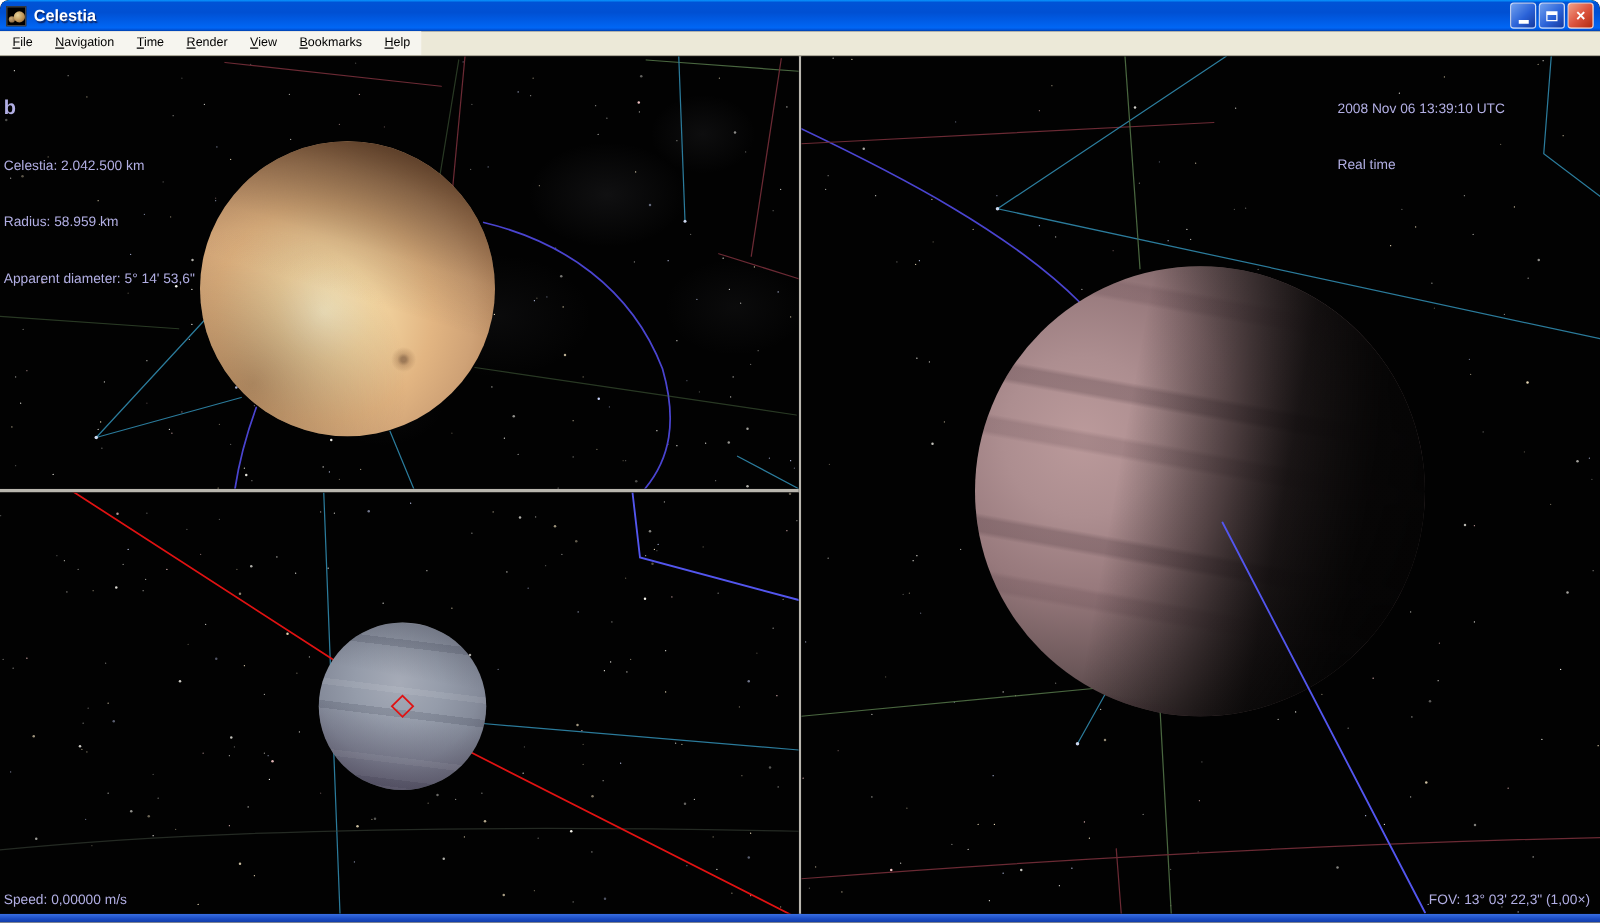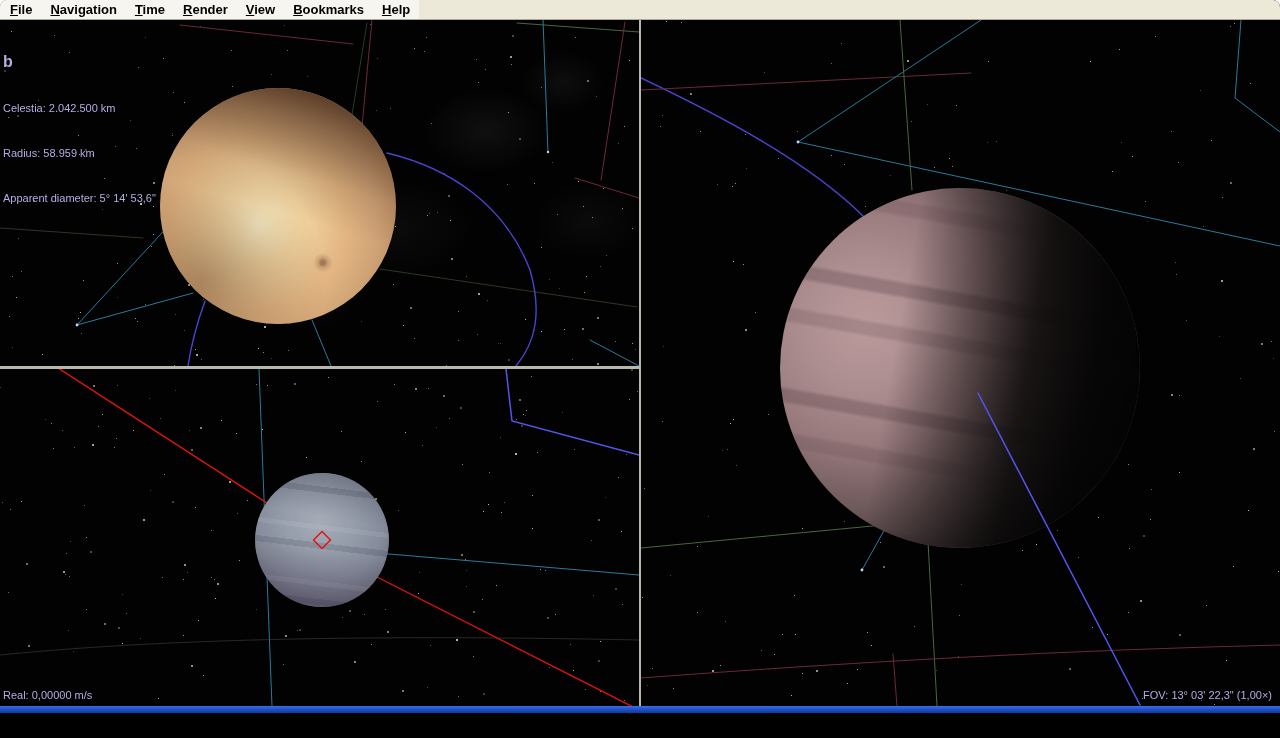--- a/index.html
+++ b/index.html
@@ -26,21 +26,21 @@
     box-sizing:border-box;display:flex;align-items:center;justify-content:center;padding:0;cursor:default;}
   .tbtn.blue{background:linear-gradient(135deg,#70a0ee 0%,#2a62d8 55%,#16399e 100%);}
   .tbtn.red{background:linear-gradient(135deg,#f0a088 0%,#dd5540 50%,#b02a10 100%);}
   .glyph-min{width:8px;height:3px;background:#fff;margin-top:9px;}
   .glyph-max{width:9px;height:8px;border:1px solid #fff;border-top:3px solid #fff;box-sizing:border-box;}
   .glyph-close{color:#fff;font-weight:bold;font-size:13px;line-height:13px;}
   
   .menubar{height:20px;background:var(--menubar-bg,#ece9d8);display:flex;align-items:stretch;
     border-bottom:1px solid #aca899;box-sizing:border-box;}
   .menu-band{display:flex;background:#f6f5ef;padding-left:1px;}
-  .menu-item{font-size:13px;color:#000;line-height:19px;padding:0 9px;cursor:default;font-weight:bold;}
+  .menu-item{font-size:10px;color:#000;line-height:19px;padding:0 9px;cursor:default;}
   .menu-item u{text-decoration:underline;}
   
   .content{display:flex;height:686px;}
   .col-left{width:639px;display:flex;flex-direction:column;}
   .v-divider{width:2px;background:#b9b6ae;}
   .h-divider{height:3px;background:#b9b6ae;}
   .view{position:relative;overflow:hidden;background:#020202;}
   .view-topleft{height:346px;}
   .view-bottomleft{height:337px;}
   .view-right{width:639px;height:686px;}
@@ -99,20 +99,38 @@
       radial-gradient(110px 70px at 62% 60%,rgba(115,115,125,.08),transparent 70%),
       radial-gradient(80px 55px at 92% 58%,rgba(125,125,135,.07),transparent 70%),
       radial-gradient(70px 50px at 48% 80%,rgba(115,115,125,.06),transparent 70%);}
   .bottom-border{height:7px;background:linear-gradient(180deg,#3a70e4 0%,#1c4dc4 55%,#0f3aa6 100%);}
 </style>
 </head>
 <body>
 
 <div id="window">
 
+  <div class="titlebar">
+    <span class="app-icon">
+        <i class="p2"></i>
+        <i class="p1"></i>
+      </span>
+    <span class="title-text">Celestia</span>
+    <span class="win-buttons">
+      <button class="tbtn blue">
+          <span class="glyph-min"></span>
+        </button>
+      <button class="tbtn blue">
+          <span class="glyph-max"></span>
+        </button>
+      <button class="tbtn red">
+          <span class="glyph-close">×</span>
+        </button>
+    </span>
+  </div>
 
   <div class="menubar">
     <div class="menu-band">
       <span class="menu-item accel"><u>F</u>ile</span>
       <span class="menu-item accel"><u>N</u>avigation</span>
       <span class="menu-item accel"><u>T</u>ime</span>
       <span class="menu-item accel"><u>R</u>ender</span>
       <span class="menu-item accel"><u>V</u>iew</span>
       <span class="menu-item accel"><u>B</u>ookmarks</span>
       <span class="menu-item accel"><u>H</u>elp</span>
@@ -505,21 +523,21 @@
           <polyline class="ln-orbit-bright" points="506,0 512,52 639,86"></polyline>
           <line class="ln-teal" x1="377" y1="184" x2="639" y2="206"></line>
           <path class="ln-olive" d="M0,286 C150,271 350,265 639,271"></path>
           <line class="ln-red" x1="58" y1="-1" x2="267" y2="134"></line>
           <line class="ln-red" x1="377" y1="208" x2="643" y2="343"></line>
         </svg>
         <div class="planet planet-gray"></div>
         <svg class="lines front" width="639" height="337">
           <rect class="ln-red" x="316" y="165" width="12" height="12" transform="rotate(45 322 171)"></rect>
         </svg>
-        <div class="hud hud-speed">Real: 0,00000 m/s</div>
+        <div class="hud hud-speed">Speed: 0,00000 m/s</div>
       </div>
     </div>
 
     <div class="v-divider"></div>
 
     <div class="view view-right">
       <div class="starfield">
           <b style="left: 78.59%; top: 75.03%; width: 2px; height: 2px; background: rgba(250, 248, 240, 0.36);"></b>
           <b style="left: 11.95%; top: 23.92%; width: 1px; height: 1px; background: rgba(250, 248, 240, 0.42);"></b>
           <b style="left: 54.2%; top: 17.72%; width: 1px; height: 1px; background: rgba(250, 248, 240, 0.31);"></b>
@@ -702,18 +720,22 @@
         <line class="ln-teal" x1="245" y1="507" x2="221" y2="550"></line>
         <path class="ln-maroon" d="M0,658 C210,642 430,630 639,625"></path>
         <line class="ln-maroon" x1="252" y1="634" x2="256" y2="686"></line>
         <circle class="dot" cx="157" cy="122" r="1.4"></circle>
         <circle class="dot" cx="221" cy="550" r="1.4"></circle>
       </svg>
       <div class="planet planet-brown"></div>
       <svg class="lines front" width="639" height="686">
         <line class="ln-orbit-bright" x1="337" y1="373" x2="499" y2="685"></line>
       </svg>
+      <div class="hud hud-time">
+        <div>2008 Nov 06 13:39:10 UTC</div>
+        <div>Real time</div>
+      </div>
       <div class="hud hud-fov">FOV: 13° 03' 22,3" (1,00×)</div>
     </div>
   </div>
 
   <div class="bottom-border"></div>
 </div>
 
 </body></html>

